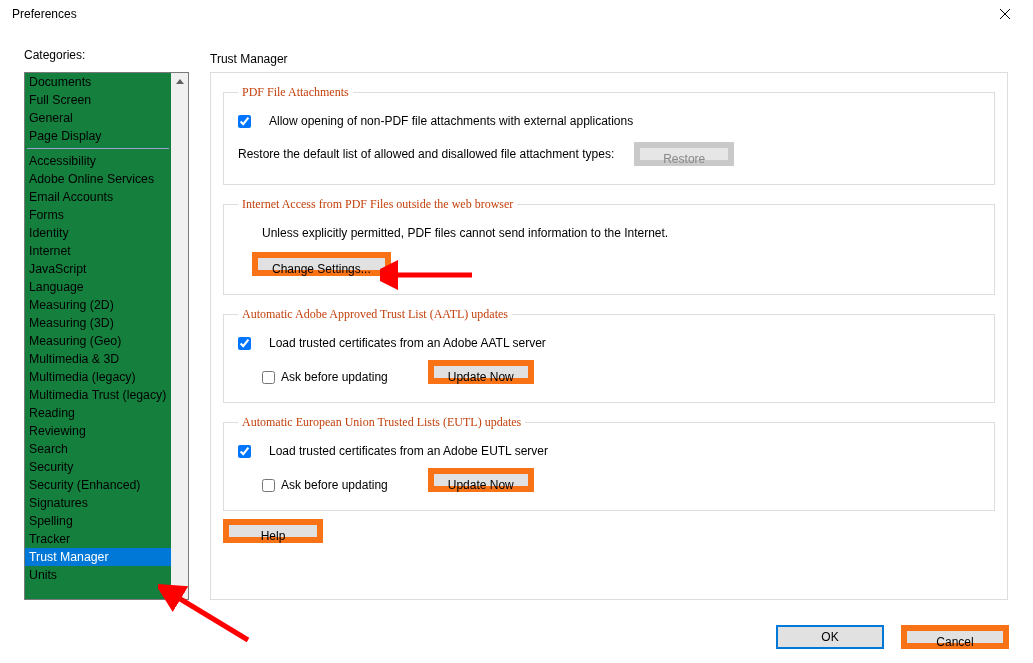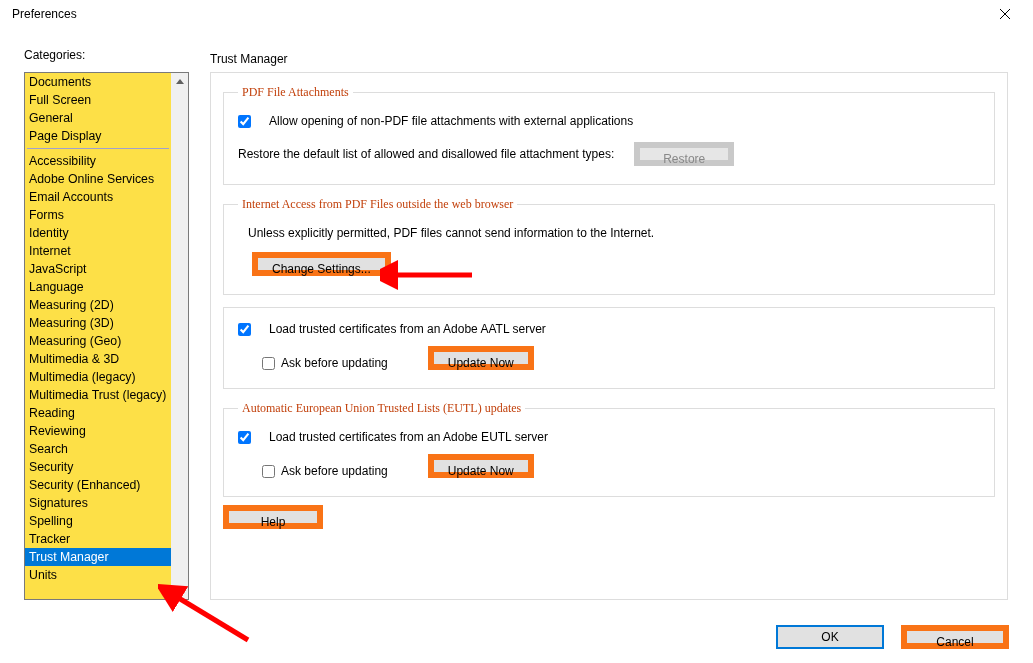--- a/index.html
+++ b/index.html
@@ -33,21 +33,21 @@
   .cat-label {
     font-size: 12px;
     margin-bottom: 6px;
   }
   .cat-box {
     position: absolute;
     left: 24px; top: 44px;
     width: 165px;
     height: 528px;
     border: 1px solid #7a7a7a;
-    background: #fde047;
+    background: #15803d;
     overflow: hidden;
     display: flex;
   }
   .cat-list {
     flex: 1;
     overflow: hidden;
     padding: 0;
   }
   .cat-item {
     padding: 1px 4px 1px 4px;
@@ -230,29 +230,30 @@
         <label class="cb-label" for="cb-allow">Allow opening of non-PDF file attachments with external applications</label>
       </div>
       <div class="row" style="margin-top:14px; gap:20px;">
         <span>Restore the default list of allowed and disallowed file attachment types:</span>
         <button class="win-btn" disabled="">Restore</button>
       </div>
     </fieldset>
 
     <fieldset class="group">
       <legend>Internet Access from PDF Files outside the web browser</legend>
-      <div class="row" style="margin-left:10px;text-align:center;">
+      <div class="row" style="margin-left:24px;text-align:center;">
         <span>Unless explicitly permitted, PDF files cannot send information to the Internet.</span>
       </div>
       <div class="row" style="margin-top:12px; margin-left:14px;">
         <button class="win-btn" style="min-width:118px;">Change Settings...</button>
       </div>
     </fieldset>
 
     <fieldset class="group">
+      <legend>Automatic Adobe Approved Trust List (AATL) updates</legend>
       <div class="row">
         <input type="checkbox" id="cb-aatl-load" checked="" style="">
         <label class="cb-label" for="cb-aatl-load">Load trusted certificates from an Adobe AATL server</label>
       </div>
       <div class="row indent" style="margin-top:10px; gap:40px;">
         <span style="display:flex;align-items:center;gap:6px;">
           <input type="checkbox" id="cb-aatl-ask" style="">
           <label class="cb-label" for="cb-aatl-ask">Ask before updating</label>
         </span>
         <button class="win-btn">Update Now</button>

